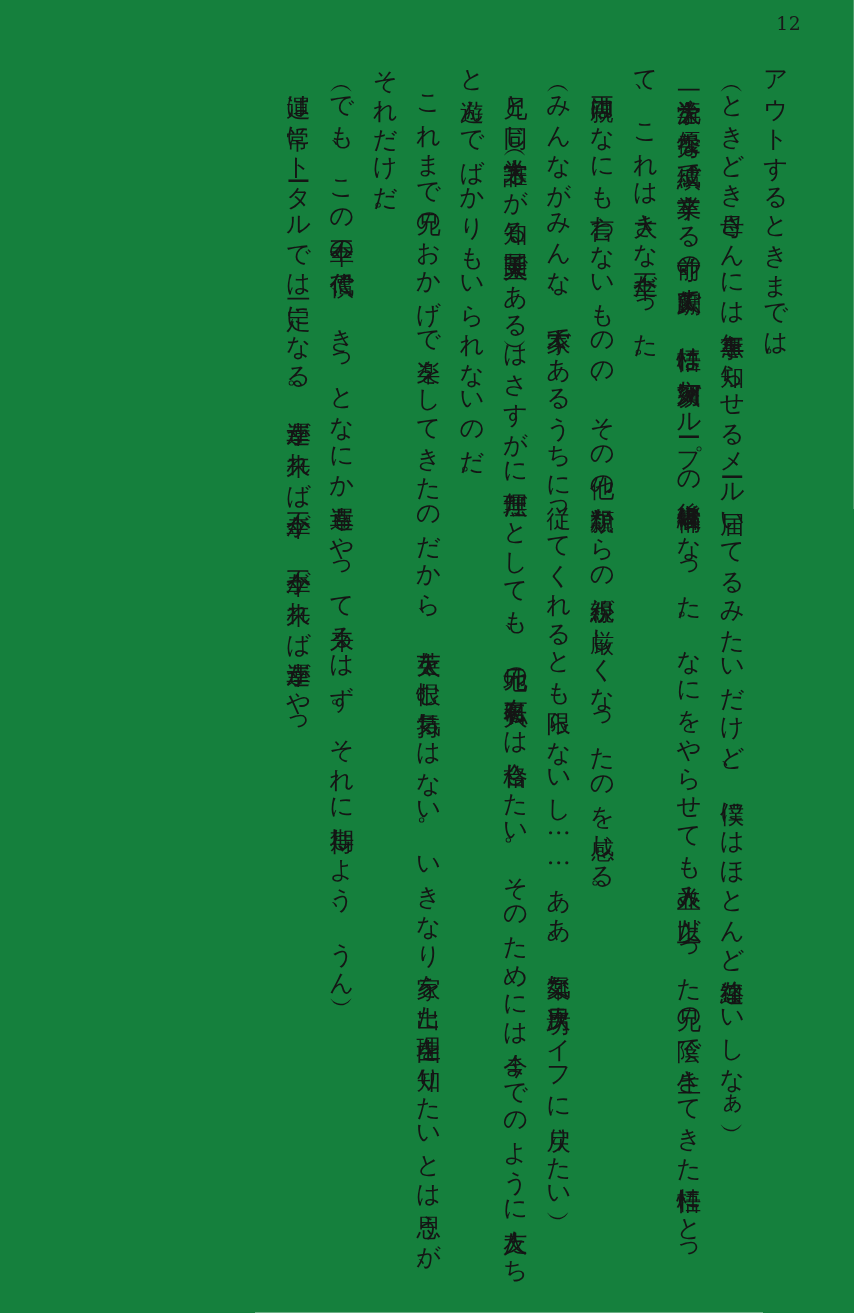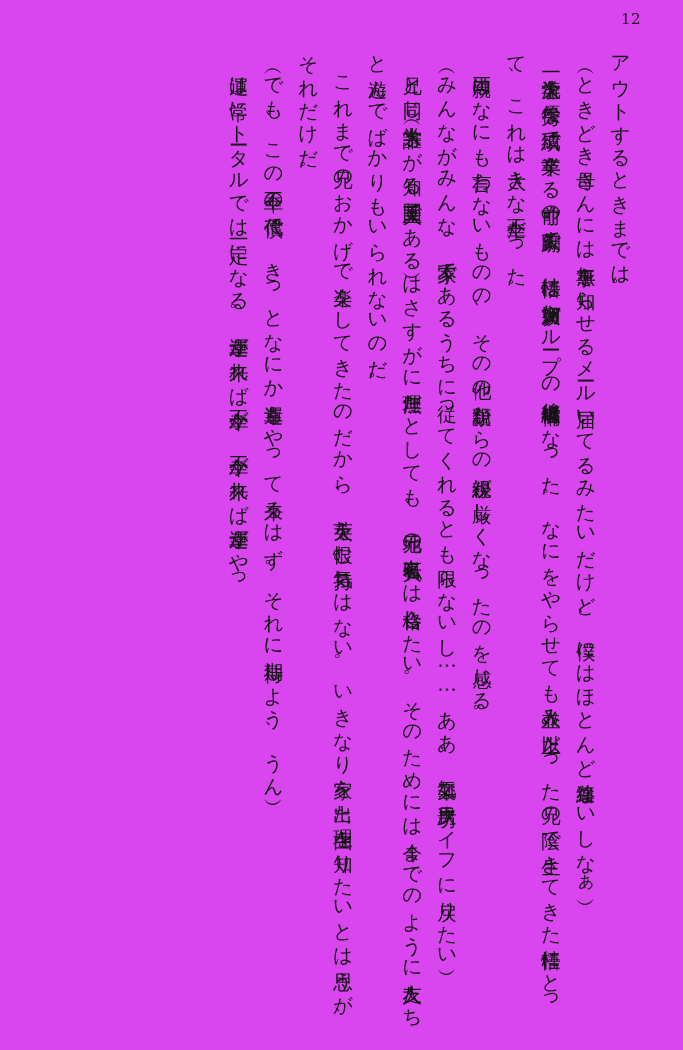--- a/index.html
+++ b/index.html
@@ -11,21 +11,21 @@
     width: 683px;
     height: 1050px;
     overflow: hidden;
     font-family: "DejaVu Serif", "Liberation Serif", serif;
     color: #1a1a1a;
   }
   #page {
     position: relative;
     width: 683px;
     height: 1050px;
-    background: #d946ef;
+    background: #15803d;
     box-sizing: border-box;
   }
   
   #page-number {
     position: absolute;
     top: 10px;
     right: 42px;
     font-size: 15px;
     letter-spacing: 0.5px;
     color: #1a1a1a;

